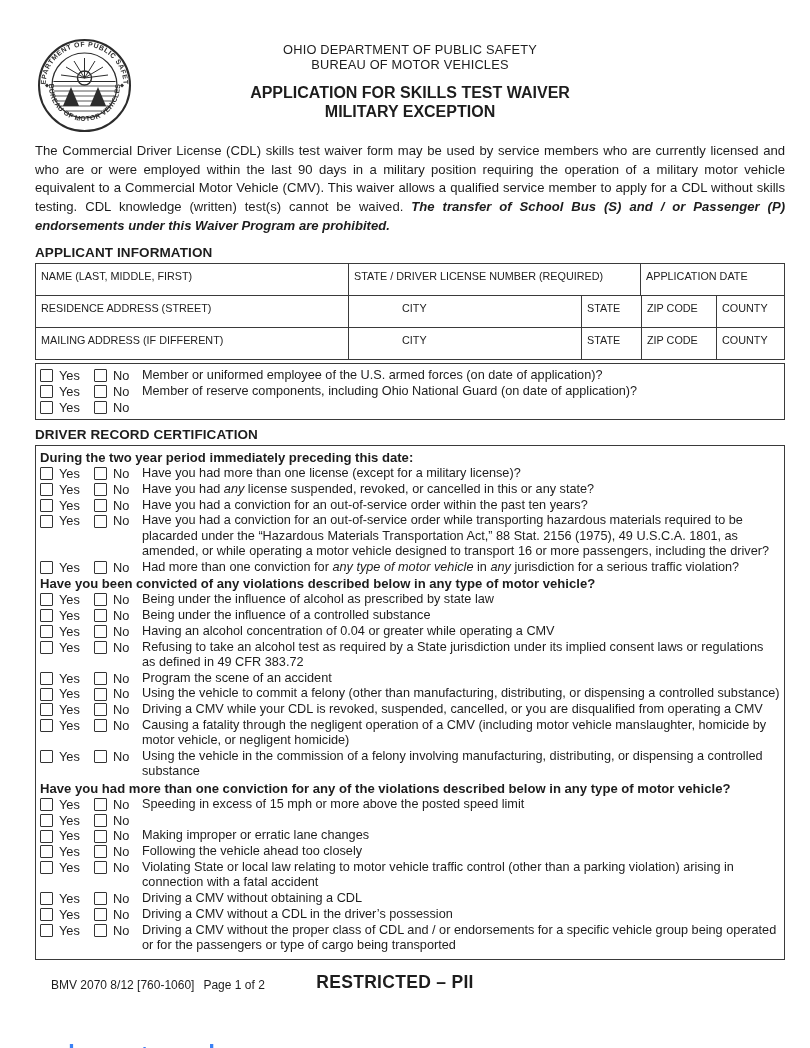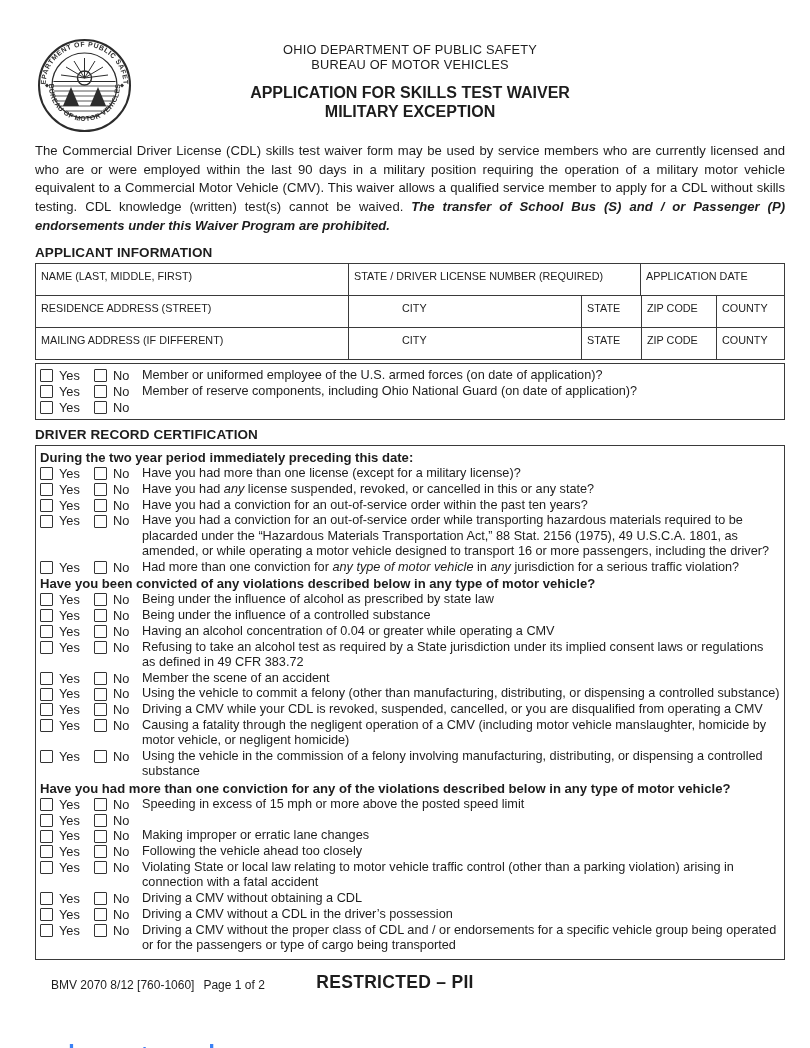--- a/index.html
+++ b/index.html
@@ -263,21 +263,21 @@
           </span>
           <div class="qtext">Refusing to take an alcohol test as required by a State jurisdiction under its implied consent laws or regulations as defined in 49 CFR 383.72</div>
         </div>
         <div class="qrow">
           <span class="ynblock">
             <span class="cb"></span>
             <span class="cbl">Yes</span>
             <span class="cb second"></span>
             <span class="cbl">No</span>
           </span>
-          <div class="qtext">Member the scene of an accident</div>
+          <div class="qtext">Program the scene of an accident</div>
         </div>
         <div class="qrow">
           <span class="ynblock">
             <span class="cb"></span>
             <span class="cbl">Yes</span>
             <span class="cb second"></span>
             <span class="cbl">No</span>
           </span>
           <div class="qtext">Using the vehicle to commit a felony (other than manufacturing, distributing, or dispensing a controlled substance)</div>
         </div>

